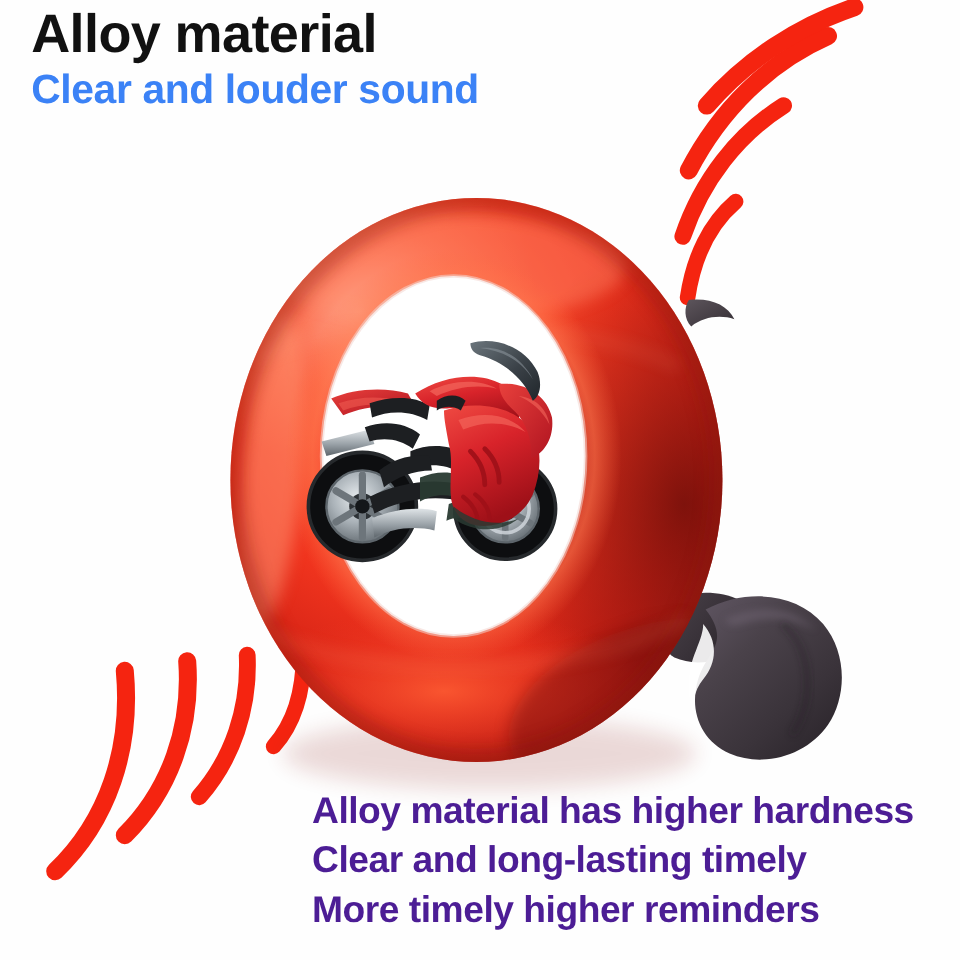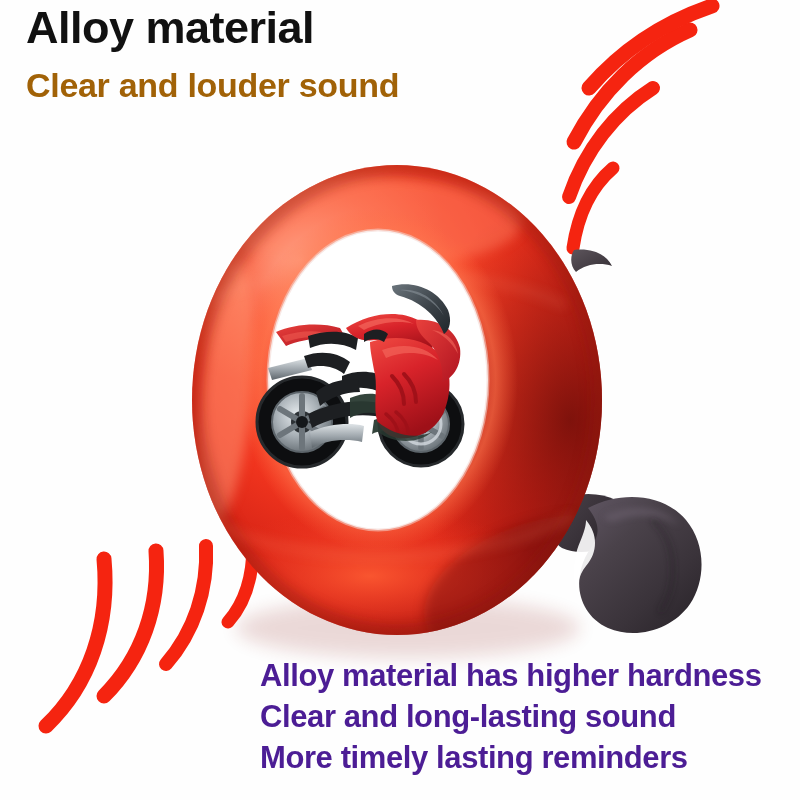--- a/index.html
+++ b/index.html
@@ -12,23 +12,23 @@
   }
   #stage { position:absolute; inset:0; width:682px; height:800px; }
 
   
   .top-text { position:absolute; left:26px; top:4px; }
   .headline {
     font-size:45px; font-weight:bold; color:#111;
     letter-spacing:-0.5px; line-height:1.08; white-space:nowrap;
   }
   .subhead {
-    font-size:34px; font-weight:bold; color:#a16207;
+    font-size:34px; font-weight:bold; color:#3b82f6;
     letter-spacing:-0.3px; line-height:1.18; white-space:nowrap;
-    margin-top:12px;
+    margin-top:2px;
   }
   .bottom-text { position:absolute; left:260px; top:655px; }
   .bline {
     font-size:31px; font-weight:bold; color:#4c1d95;
     letter-spacing:-0.4px; line-height:1.33; white-space:nowrap;
   }
 
   
   .bell-wrap { position:absolute; left:0; top:0; width:800px; height:800px; }
 
@@ -320,17 +320,17 @@
     </div>
   </div>
 
   <div class="top-text">
     <div class="headline">Alloy material</div>
     <div class="subhead">Clear and louder sound</div>
   </div>
 
   <div class="bottom-text">
     <div class="bline">Alloy material has higher hardness</div>
-    <div class="bline">Clear and long-lasting sound</div>
-    <div class="bline">More timely lasting reminders</div>
+    <div class="bline">Clear and long-lasting timely</div>
+    <div class="bline">More timely higher reminders</div>
   </div>
 
 </div>
 
 </body></html>

